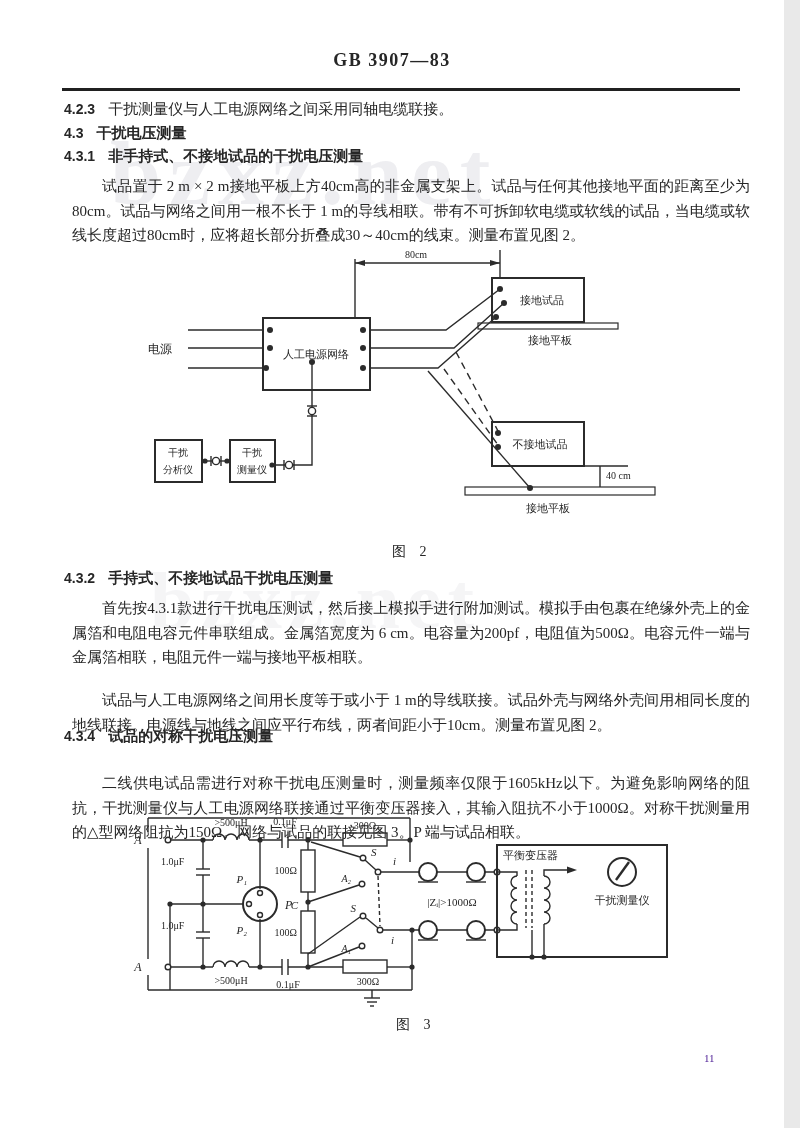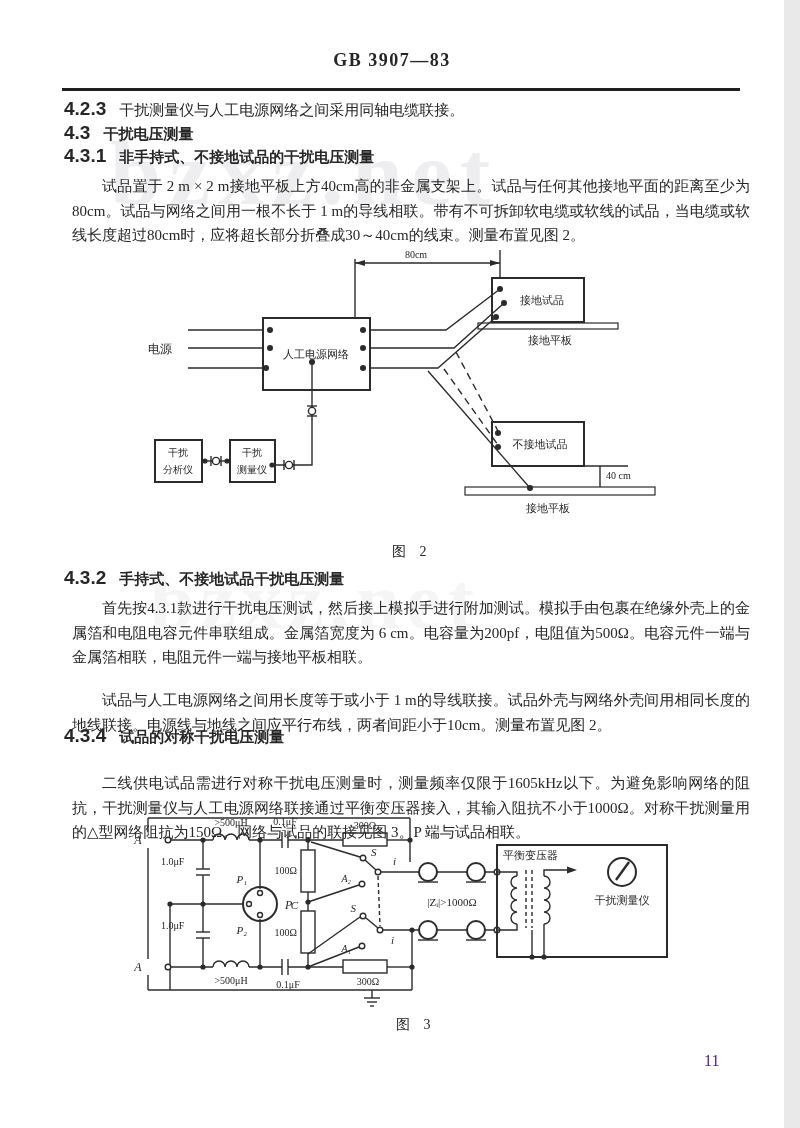--- a/index.html
+++ b/index.html
@@ -6,41 +6,41 @@
   .page{position:relative;width:784px;height:1128px;background:#ffffff;overflow:hidden;
         font-family:"Liberation Serif","DejaVu Serif",serif;color:#262626;}
   .header{position:absolute;top:50px;left:0;width:100%;text-align:center;
           font-weight:bold;font-size:18px;letter-spacing:1.5px;}
   .rule{position:absolute;top:88px;left:62px;width:678px;height:3px;background:#202020;}
   .watermark{position:absolute;font-family:Liberation Serif, serif;font-weight:bold;
              color:#4a4a6a;pointer-events:none;white-space:nowrap;}
   .wm1{top:120px;left:110px;font-size:92px;letter-spacing:8px;opacity:0.09;}
   .wm2{top:556px;left:150px;font-size:80px;letter-spacing:6px;opacity:0.05;}
   .clause{position:absolute;left:64px;width:678px;margin:0;font-size:15px;line-height:24.5px;}
-  .cid{font-family:"Liberation Sans",sans-serif;font-weight:bold;font-size:19px;margin-right:13px;}
+  .cid{font-family:"Liberation Sans",sans-serif;font-weight:bold;font-size:14px;margin-right:13px;}
   .ctitle{font-family:"Liberation Sans",sans-serif;font-weight:bold;font-size:15px;}
   .body-par{position:absolute;left:64px;width:678px;margin:8px;font-size:15px;line-height:24.5px;
             text-align:justify;text-indent:2em;}
   .fig{position:absolute;}
   .fig line,.fig path,.fig rect,.fig circle,.fig polyline{stroke:#2b2b2b;fill:none;stroke-width:1.4;}
   .fig .box{stroke-width:2;}
   .fig .thin{stroke-width:1.2;}
   .fig .dot{fill:#2b2b2b;stroke:none;}
   .fig .term{fill:#ffffff;stroke:#2b2b2b;stroke-width:1.4;}
   .fig .bead{fill:#ffffff;stroke:#2b2b2b;stroke-width:2;}
   .fig .arrow{fill:#2b2b2b;stroke:none;}
   .fig .dash{stroke-dasharray:7 5;}
   .fig .coredash{stroke-dasharray:4 3;}
   .fig text{font-family:"Liberation Serif","DejaVu Serif",serif;fill:#262626;stroke:none;}
   .fig .lab10{font-size:10px;}
   .fig .lab11{font-size:11px;}
   .fig .lab12{font-size:12px;}
   .fig .it{font-style:italic;}
   .caption{position:absolute;font-size:14px;letter-spacing:5px;}
-  .pagenum{position:absolute;left:704px;top:1052px;font-size:16px;color:#4c1d95;}
+  .pagenum{position:absolute;left:704px;top:1052px;font-size:11px;color:#4c1d95;}
 </style>
 </head>
 <body>
 
 <div class="page">
 
   <div class="header">GB 3907—83</div>
   <div class="rule"></div>
 
   <div class="watermark wm1">bzxz.net</div>

